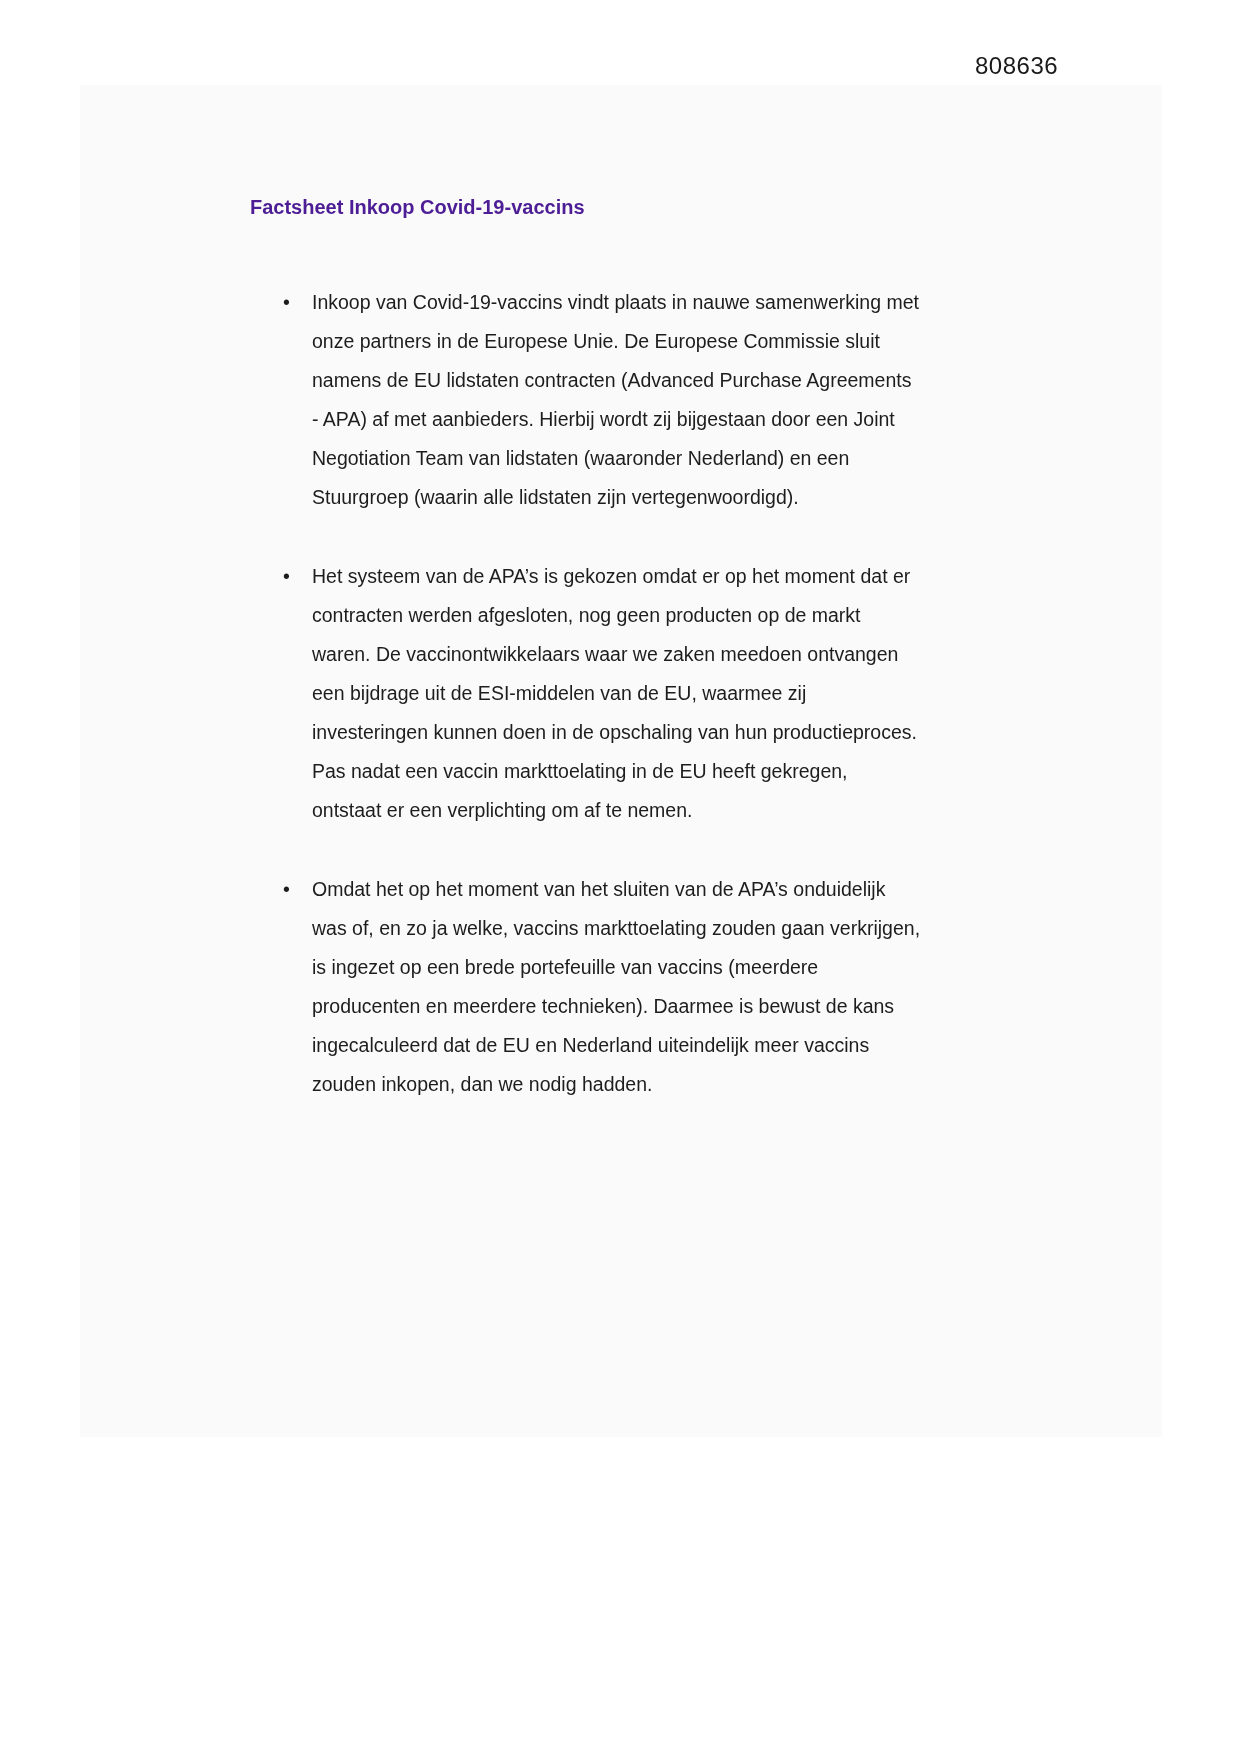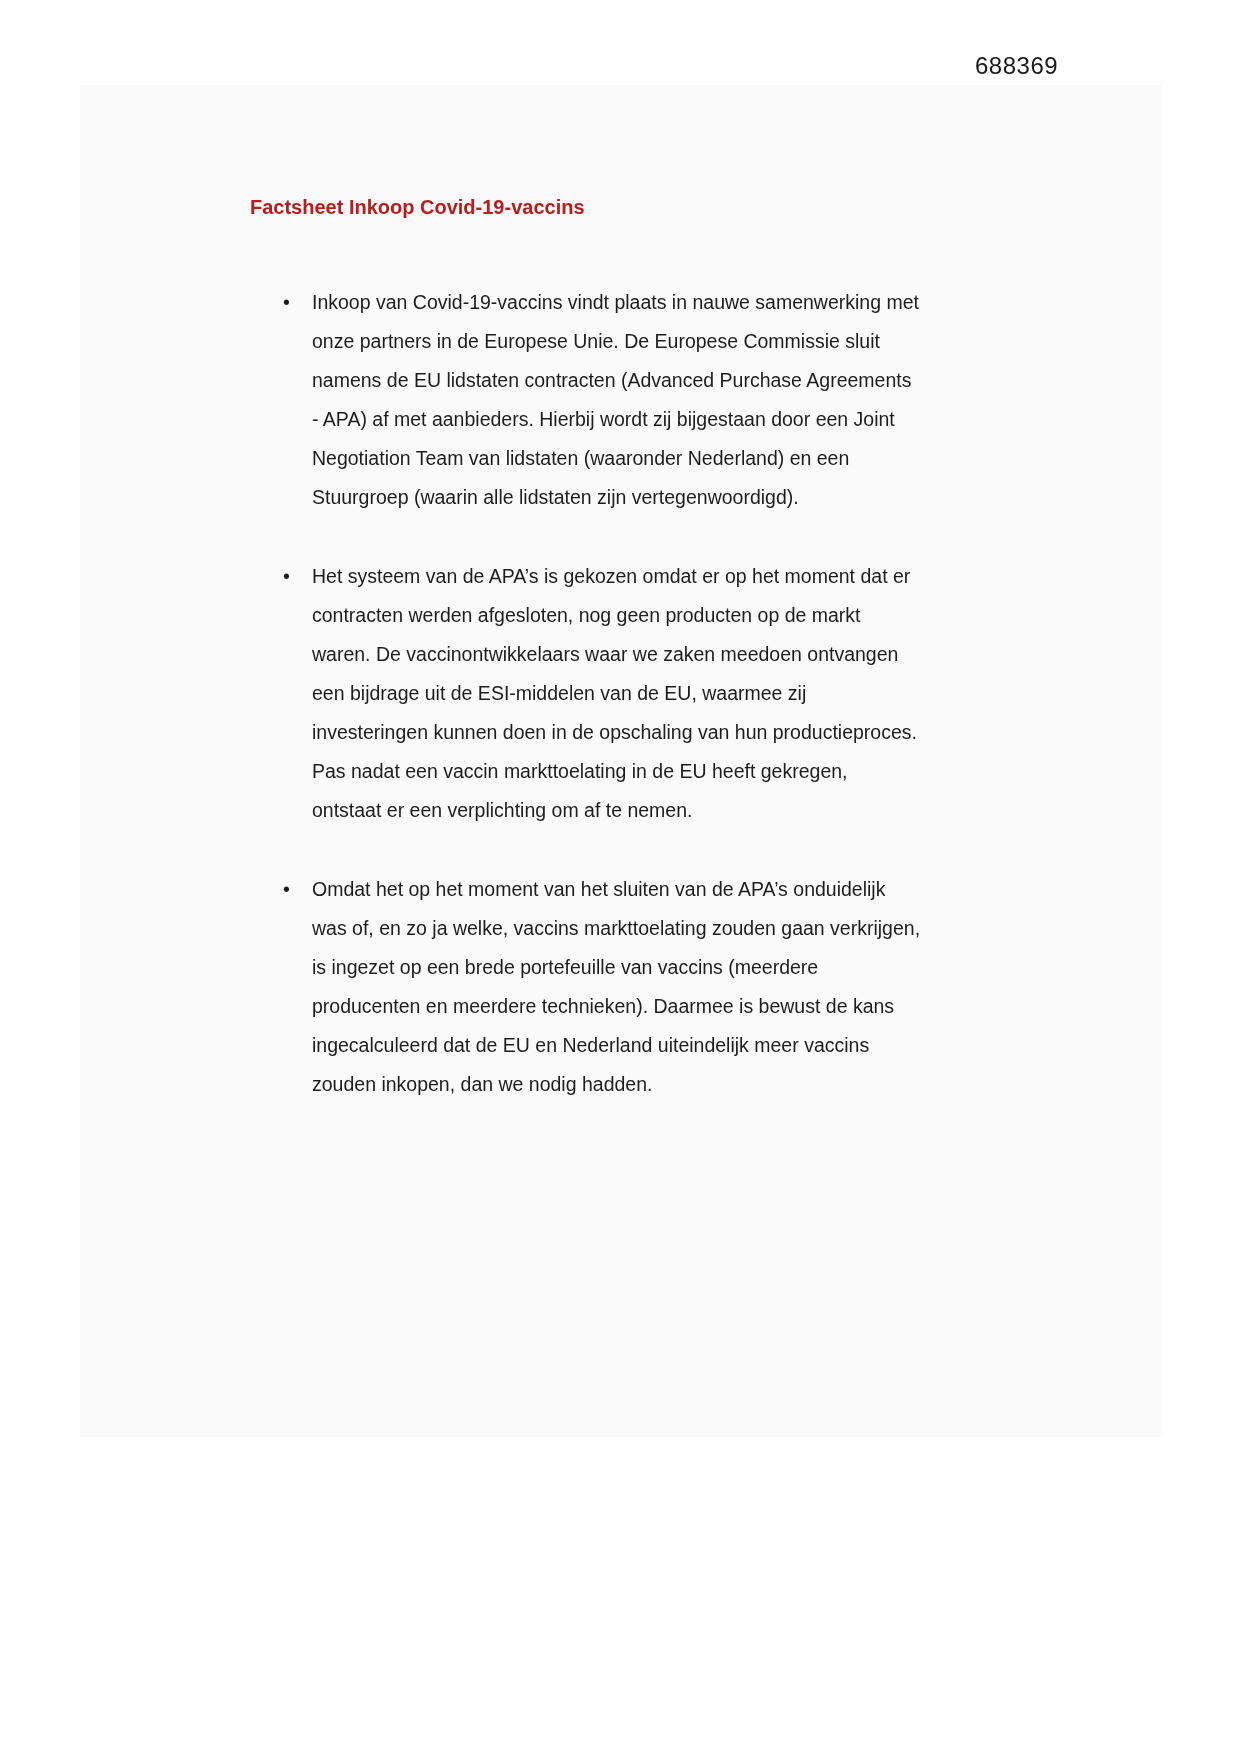--- a/index.html
+++ b/index.html
@@ -32,21 +32,21 @@
   .content {
     position: absolute;
     left: 250px;
     top: 196px;
     width: 690px;
   }
   .page-title {
     font-size: 20px;
     font-weight: bold;
     margin: 0;
-    color: #b91c1c;
+    color: #4c1d95;
   }
   ul.bullet-list {
     list-style: none;
     margin: 64px 0 0 0;
     padding: 0;
   }
   ul.bullet-list li {
     position: relative;
     padding-left: 62px;
     width: 672px;
@@ -66,21 +66,21 @@
     display: inline;
   }
   .it {
   }
 </style>
 </head>
 <body>
 
 <div class="scan-sheet"></div>
 
-<div class="doc-number">688369</div>
+<div class="doc-number">808636</div>
 
 <div class="content">
 
   <h1 class="page-title">Factsheet Inkoop Covid-19-vaccins</h1>
 
   <ul class="bullet-list">
 
     <li>
       <span class="bullet-dot">•</span><span class="txt">Inkoop van Covid-19-vaccins vindt plaats in nauwe samenwerking met onze partners in de Europese Unie. De Europese Commissie sluit namens de EU lidstaten contracten (</span><span class="txt it">Advanced Purchase Agreements</span><span class="txt"> - APA) af met aanbieders. Hierbij wordt zij bijgestaan door een </span><span class="txt it">Joint Negotiation Team</span><span class="txt"> van lidstaten (waaronder Nederland) en een Stuurgroep (waarin alle lidstaten zijn vertegenwoordigd).</span>
     </li>

